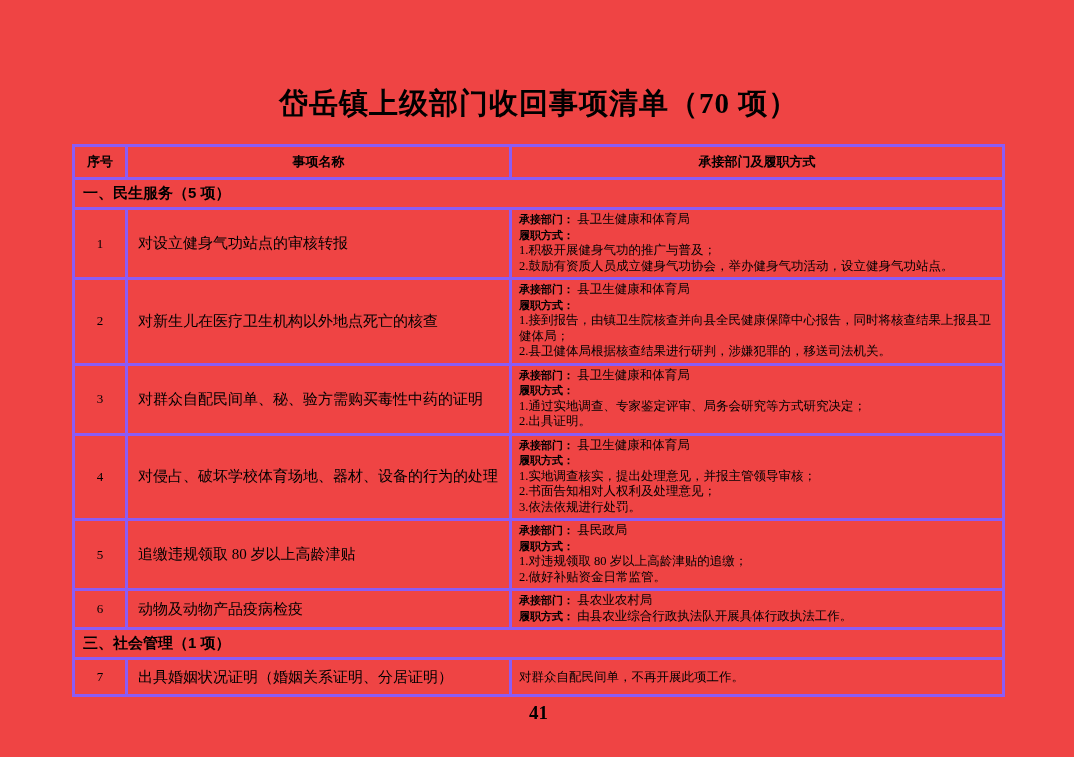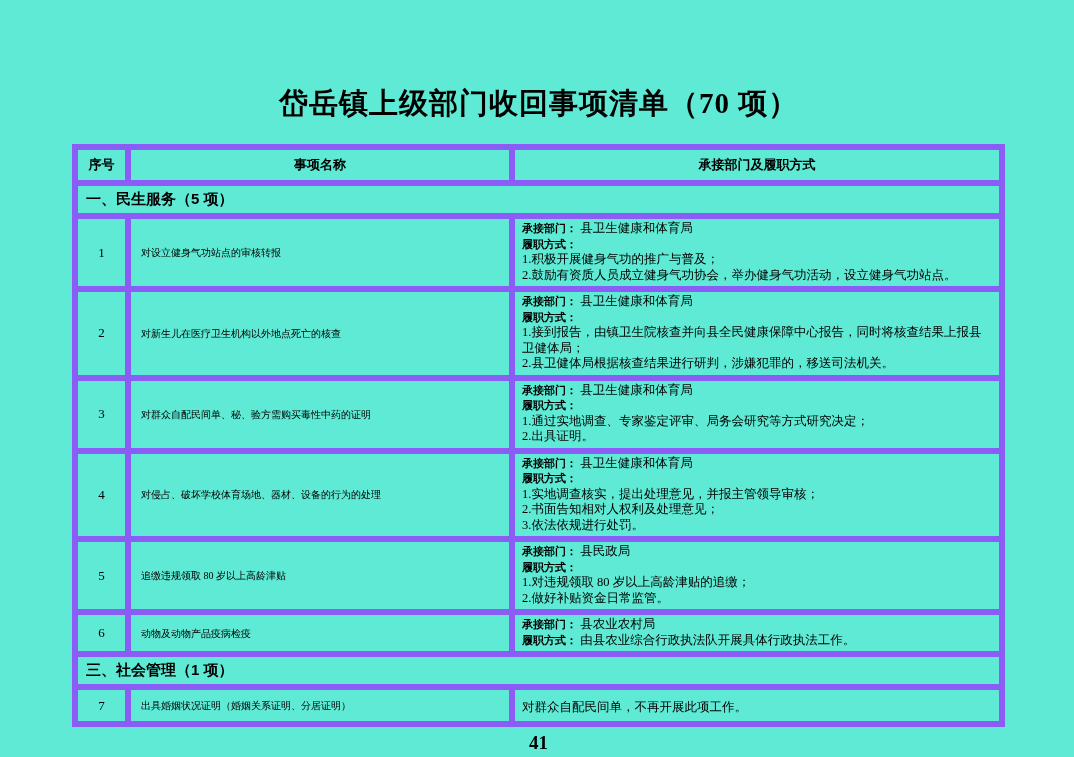--- a/index.html
+++ b/index.html
@@ -1,39 +1,39 @@
 <!DOCTYPE html>
 <html><head>
 <meta charset="utf-8">
 <style>
   html, body { margin:0; padding:0; background:#ffffff; }
   .page {
-    width:1074px; height:757px; background:#5eead4; color:#000;
+    width:1074px; height:757px; background:#ef4444; color:#000;
     box-sizing:border-box; padding:84px 69px 0 72px; position:relative;
     font-family:"Liberation Serif","DejaVu Serif",serif;
   }
   .title {
     margin:0 0 20px 0; text-align:center;
     font-size:29px; font-weight:bold; letter-spacing:1px;
     font-family:"Liberation Serif","DejaVu Serif",serif;
   }
   table.items {
     width:100%; border-collapse:collapse; table-layout:fixed;
   }
-  table.items th, table.items td { border:6px solid #8b5cf6; box-sizing:border-box; }
+  table.items th, table.items td { border:3px solid #8b5cf6; box-sizing:border-box; }
   table.items th {
     font-family:"Liberation Sans","DejaVu Sans",sans-serif;
     font-size:13px; font-weight:bold; padding:6px 2px; text-align:center;
   }
   tr.section td {
     font-family:"Liberation Sans","DejaVu Sans",sans-serif;
     font-weight:bold; font-size:15px; padding:4px 8px; height:26px;margin-top:28px;
   }
   td.no { text-align:center; font-size:13px; vertical-align:middle; }
-  td.name { font-size:10px; padding:4px 10px; vertical-align:middle; line-height:17px; }
+  td.name { font-size:15px; padding:4px 10px; vertical-align:middle; line-height:17px; }
   td.detail {
     font-size:12.5px; padding:2px 7px 3px 7px; vertical-align:top; line-height:15.5px;
   }
   td.detail .b {
     font-family:"Liberation Sans","DejaVu Sans",sans-serif;
     font-weight:bold; font-size:11px;
   }
   tr.h66 { height:66px; }
   tr.h76 { height:76px; }
   tr.h73 { height:73px; }

